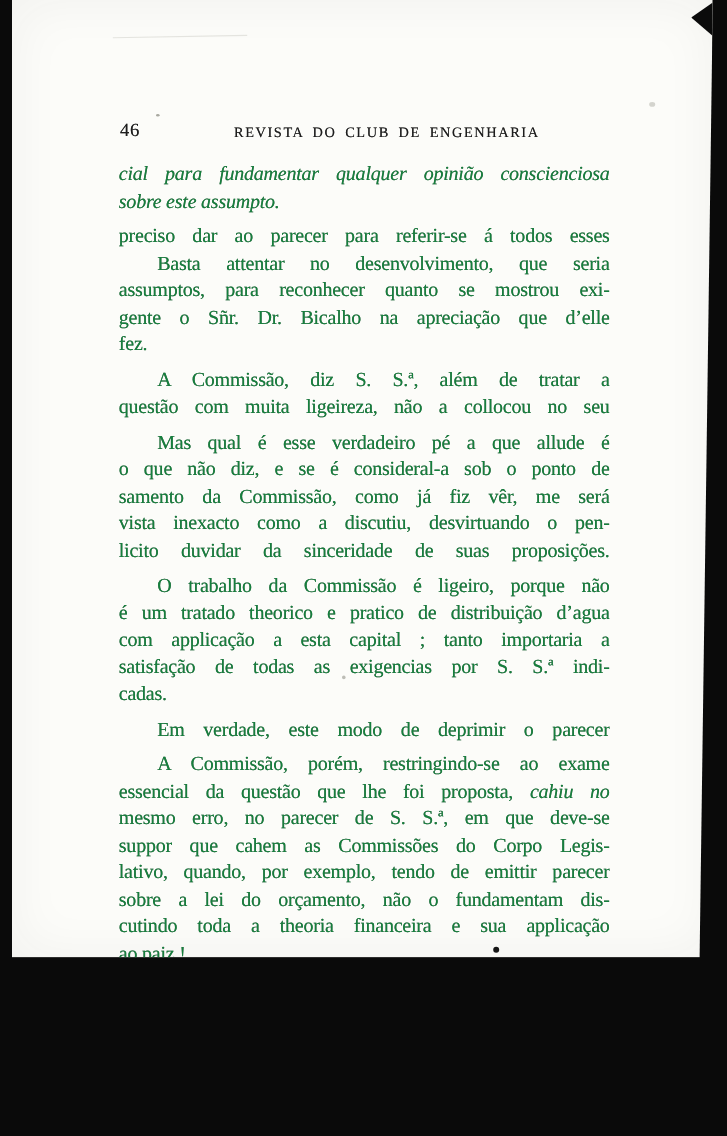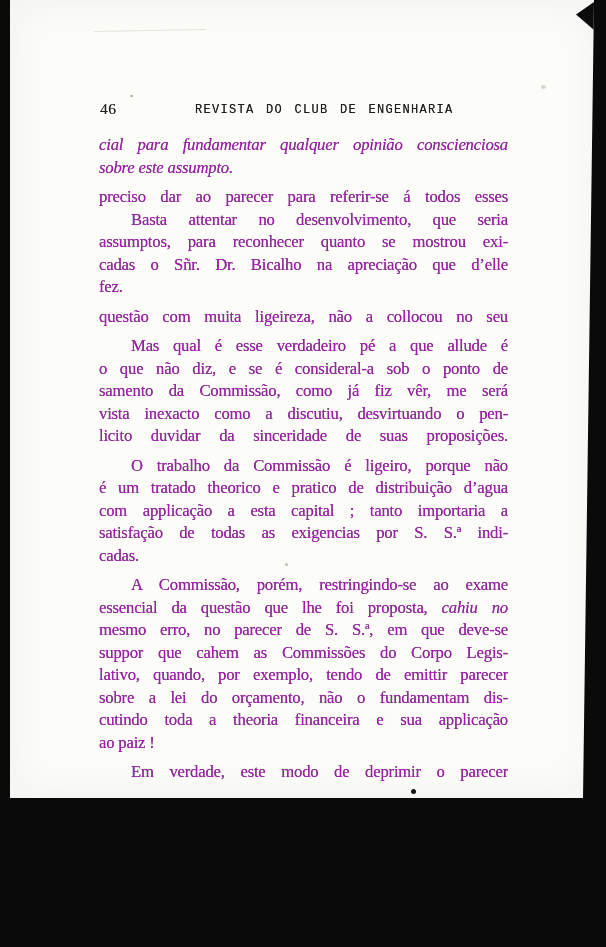--- a/index.html
+++ b/index.html
@@ -23,28 +23,27 @@
   .pageno {
     position: absolute; left: 1px; top: 0;
     font-size: 15.5px; letter-spacing: 0.5px;
     text-shadow: 0 0 0.5px rgba(25,25,25,0.7);
   }
   .runtitle {
     position: absolute; left: 96px; top: 3px;
     font-size: 12px; letter-spacing: 1.3px; word-spacing: 3px;
     text-shadow: 0 0 0.5px rgba(25,25,25,0.7);
     white-space: nowrap;
-    font-family: Liberation Mono, monospace;
   }
   .text { margin-top: 15px; }
   .para + .para { margin-top: 7px; }
   .ln {
     line-height: 22.5px; height: 22.5px;
     font-size: 16.7px; letter-spacing: -0.2px;
-    color: #a21caf;
+    color: #15803d;
     text-align: justify; text-align-last: justify;
     overflow: hidden;
     text-shadow: 0 0 0.5px rgba(25,25,25,0.65);
   }
   .ln.left { text-align: right; text-align-last: left; }
   .ln.ind { padding-left: 32px; }
   .it { font-style: italic; }
   .speck { position: absolute; border-radius: 50%; }
   .speck-a { left: 401px; top: 789px; width: 5px; height: 5px; background: #161616; }
   .speck-b { left: 531px; top: 85px; width: 5px; height: 4px; background: #d4d4ce; }
@@ -74,57 +73,58 @@
 
       <div class="para">
         <div class="ln it"><span>cial para fundamentar qualquer opinião conscienciosa</span></div>
         <div class="ln it left"><span>sobre este assumpto.</span></div>
       </div>
 
       <div class="para">
         <div class="ln"><span>preciso dar ao parecer para referir-se á todos esses</span></div>
         <div class="ln ind"><span>Basta attentar no desenvolvimento, que seria</span></div>
         <div class="ln"><span>assumptos, para reconhecer quanto se mostrou exi-</span></div>
-        <div class="ln"><span>cadas o Sñr. Dr. Bicalho na apreciação que d’elle</span></div>
+        <div class="ln"><span>gente o Sñr. Dr. Bicalho na apreciação que d’elle</span></div>
         <div class="ln left"><span>fez.</span></div>
       </div>
 
       <div class="para">
+        <div class="ln ind"><span>A Commissão, diz S. S.ª, além de tratar a</span></div>
         <div class="ln"><span>questão com muita ligeireza, não a collocou no seu</span></div>
       </div>
 
       <div class="para">
         <div class="ln ind"><span>Mas qual é esse verdadeiro pé a que allude é</span></div>
         <div class="ln"><span>o que não diz, e se é consideral-a sob o ponto de</span></div>
         <div class="ln"><span>samento da Commissão, como já fiz vêr, me será</span></div>
         <div class="ln"><span>vista inexacto como a discutiu, desvirtuando o pen-</span></div>
         <div class="ln"><span>licito duvidar da sinceridade de suas proposições.</span></div>
       </div>
 
       <div class="para">
         <div class="ln ind"><span>O trabalho da Commissão é ligeiro, porque não</span></div>
         <div class="ln"><span>é um tratado theorico e pratico de distribuição d’agua</span></div>
         <div class="ln"><span>com applicação a esta capital ; tanto importaria a</span></div>
         <div class="ln"><span>satisfação de todas as exigencias por S. S.ª indi-</span></div>
         <div class="ln left"><span>cadas.</span></div>
       </div>
 
       <div class="para">
+        <div class="ln ind"><span>Em verdade, este modo de deprimir o parecer</span></div>
+      </div>
+
+      <div class="para">
         <div class="ln ind"><span>A Commissão, porém, restringindo-se ao exame</span></div>
         <div class="ln"><span>essencial da questão que lhe foi proposta, </span><span class="it">cahiu no</span></div>
         <div class="ln"><span>mesmo erro, no parecer de S. S.ª, em que deve-se</span></div>
         <div class="ln"><span>suppor que cahem as Commissões do Corpo Legis-</span></div>
         <div class="ln"><span>lativo, quando, por exemplo, tendo de emittir parecer</span></div>
         <div class="ln"><span>sobre a lei do orçamento, não o fundamentam dis-</span></div>
         <div class="ln"><span>cutindo toda a theoria financeira e sua applicação</span></div>
         <div class="ln left"><span>ao paiz !</span></div>
-      </div>
-
-      <div class="para">
-        <div class="ln ind"><span>Em verdade, este modo de deprimir o parecer</span></div>
       </div>
 
     </div>
   </div>
 
   <div class="speck speck-a"></div>
   <div class="speck speck-b"></div>
   <div class="speck speck-c"></div>
   <div class="speck speck-d"></div>
   <div class="speck speck-e"></div>

